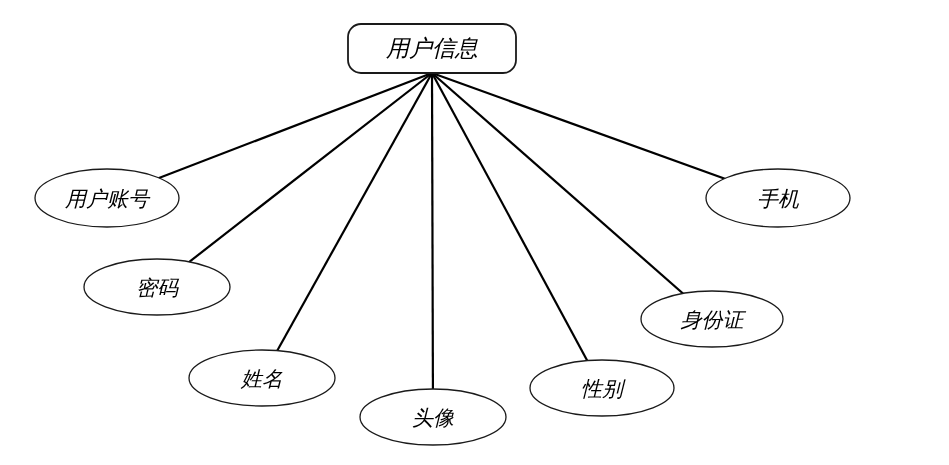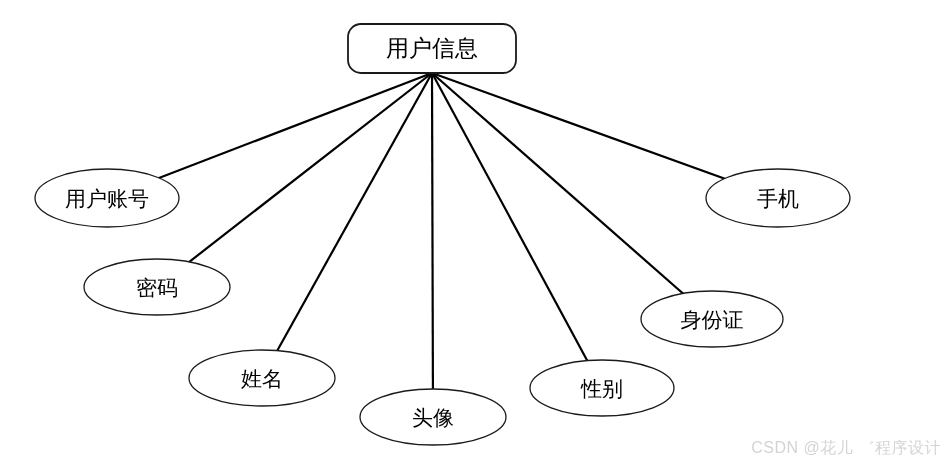--- a/index.html
+++ b/index.html
@@ -7,20 +7,21 @@
     padding: 0;
     background: #ffffff;
   }
   .canvas-wrap {
     position: relative;
     width: 949px;
     height: 465px;
     background: #ffffff;
     overflow: hidden;
     font-family: "Liberation Serif", "DejaVu Serif", serif;
+    font-style: italic;
   }
   svg text {
     font-family: "Liberation Serif", "DejaVu Serif", serif;
     fill: #000000;
   }
   .entity-label {
     font-size: 23px;
   }
   .attr-label {
     font-size: 21px;
@@ -88,15 +89,14 @@
       <text class="attr-label" x="712" y="327" text-anchor="middle">身份证</text>
     </g>
 
     <g>
       <ellipse cx="778" cy="198" rx="72" ry="29" fill="#ffffff" stroke="#1a1a1a" stroke-width="1.3"></ellipse>
       <text class="attr-label" x="778" y="206" text-anchor="middle">手机</text>
     </g>
 
   </svg>
 
-  <div class="watermark">CSDN @花儿 ゛程序设计</div>
 
 </div>
 
 </body></html>

